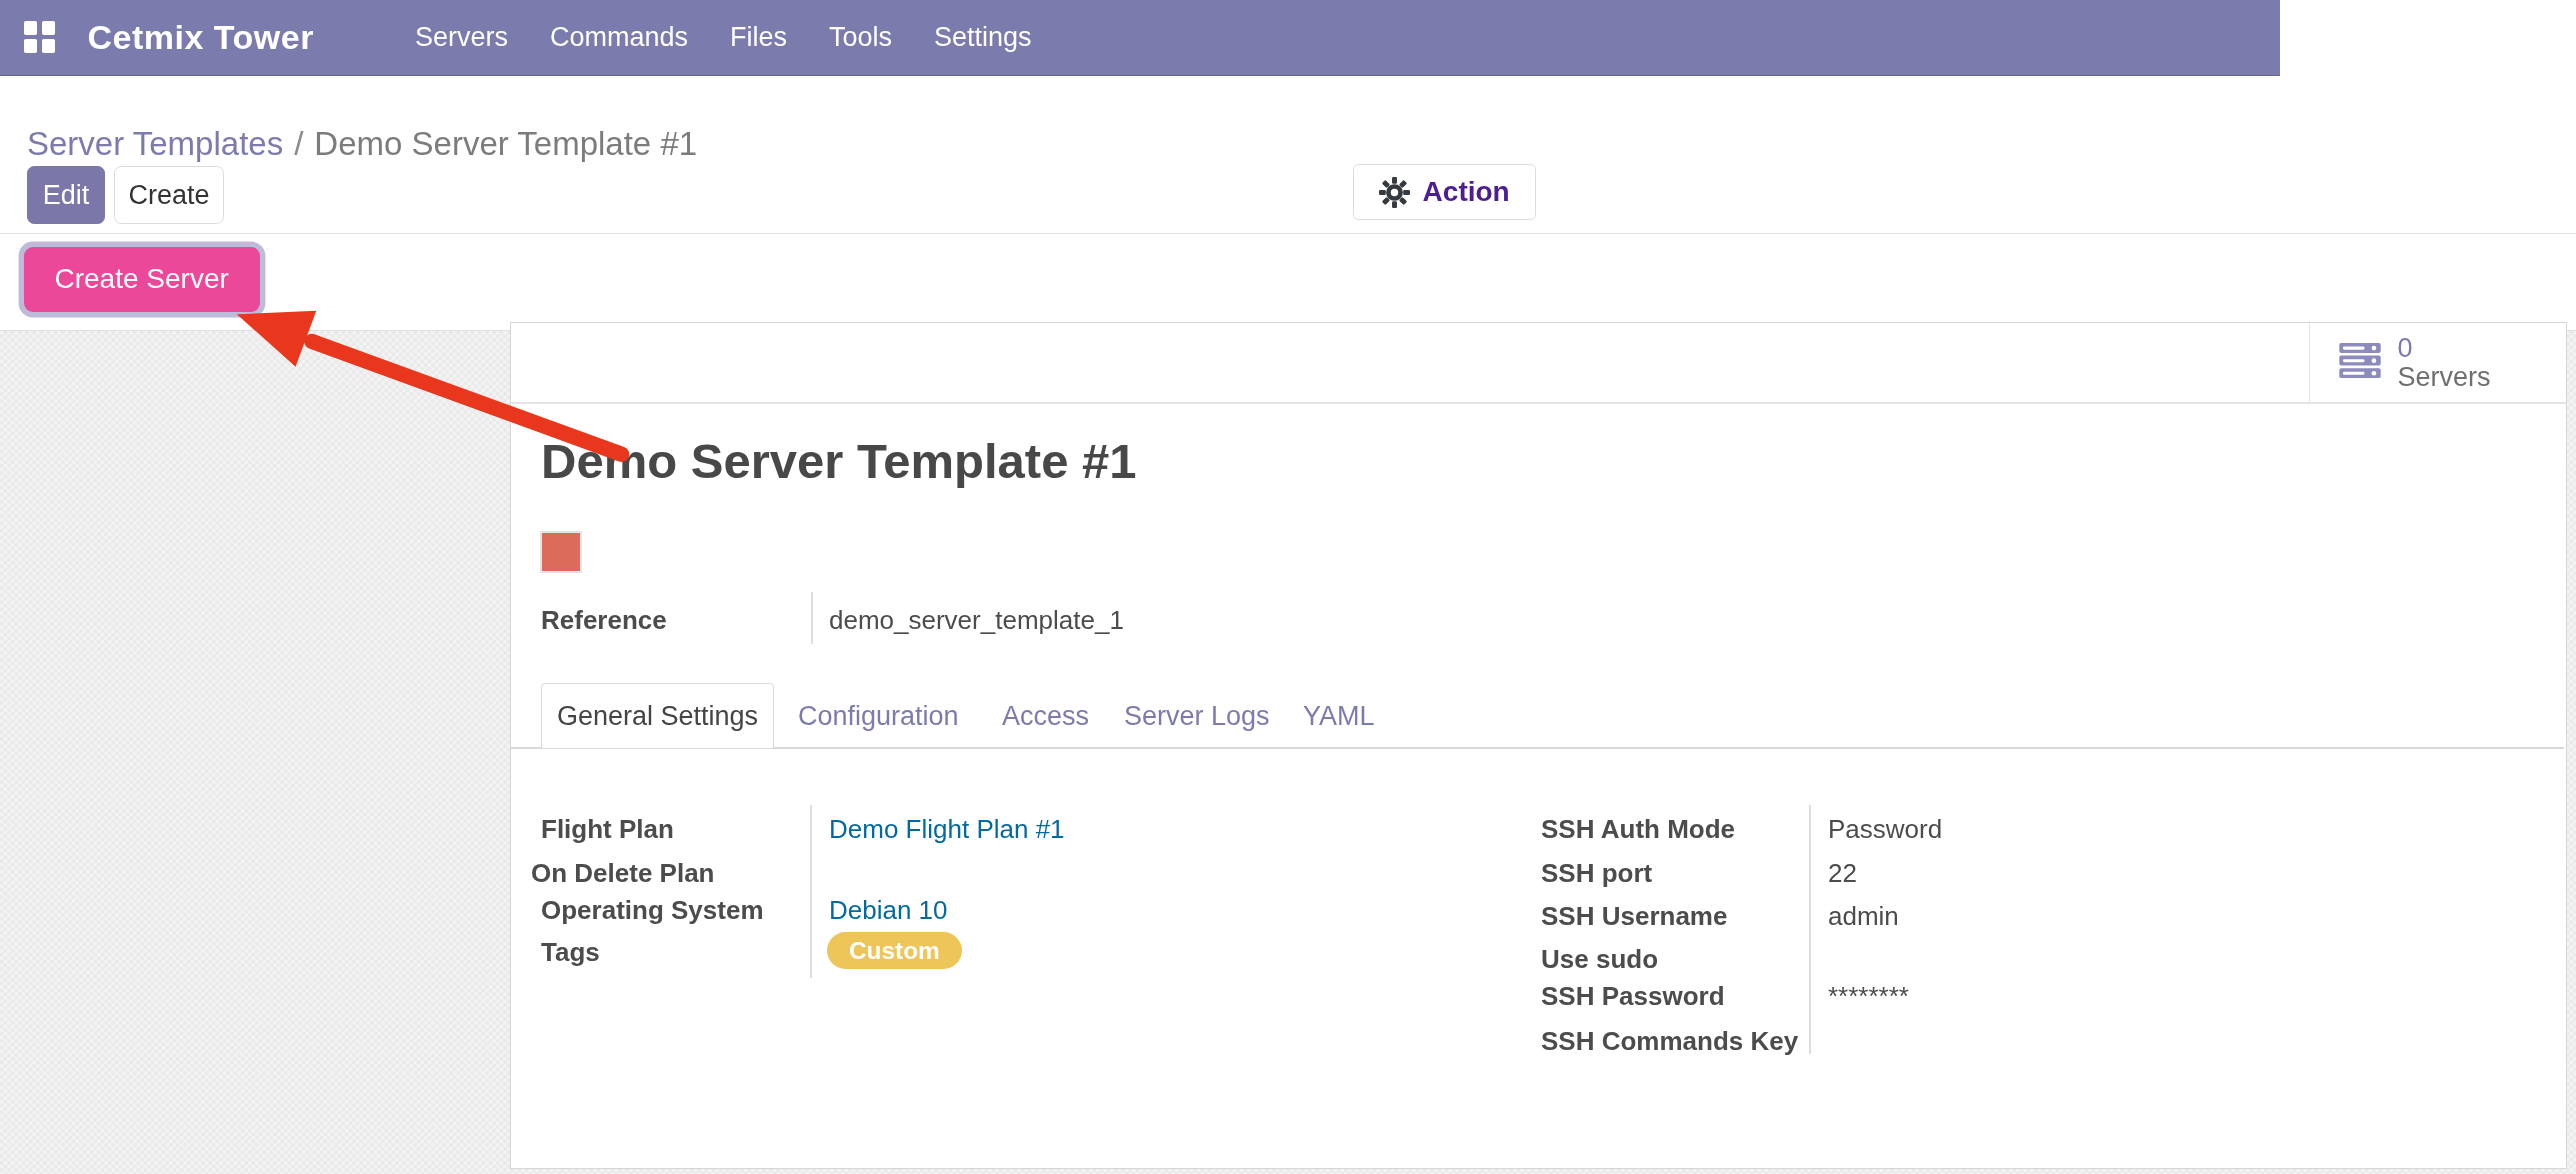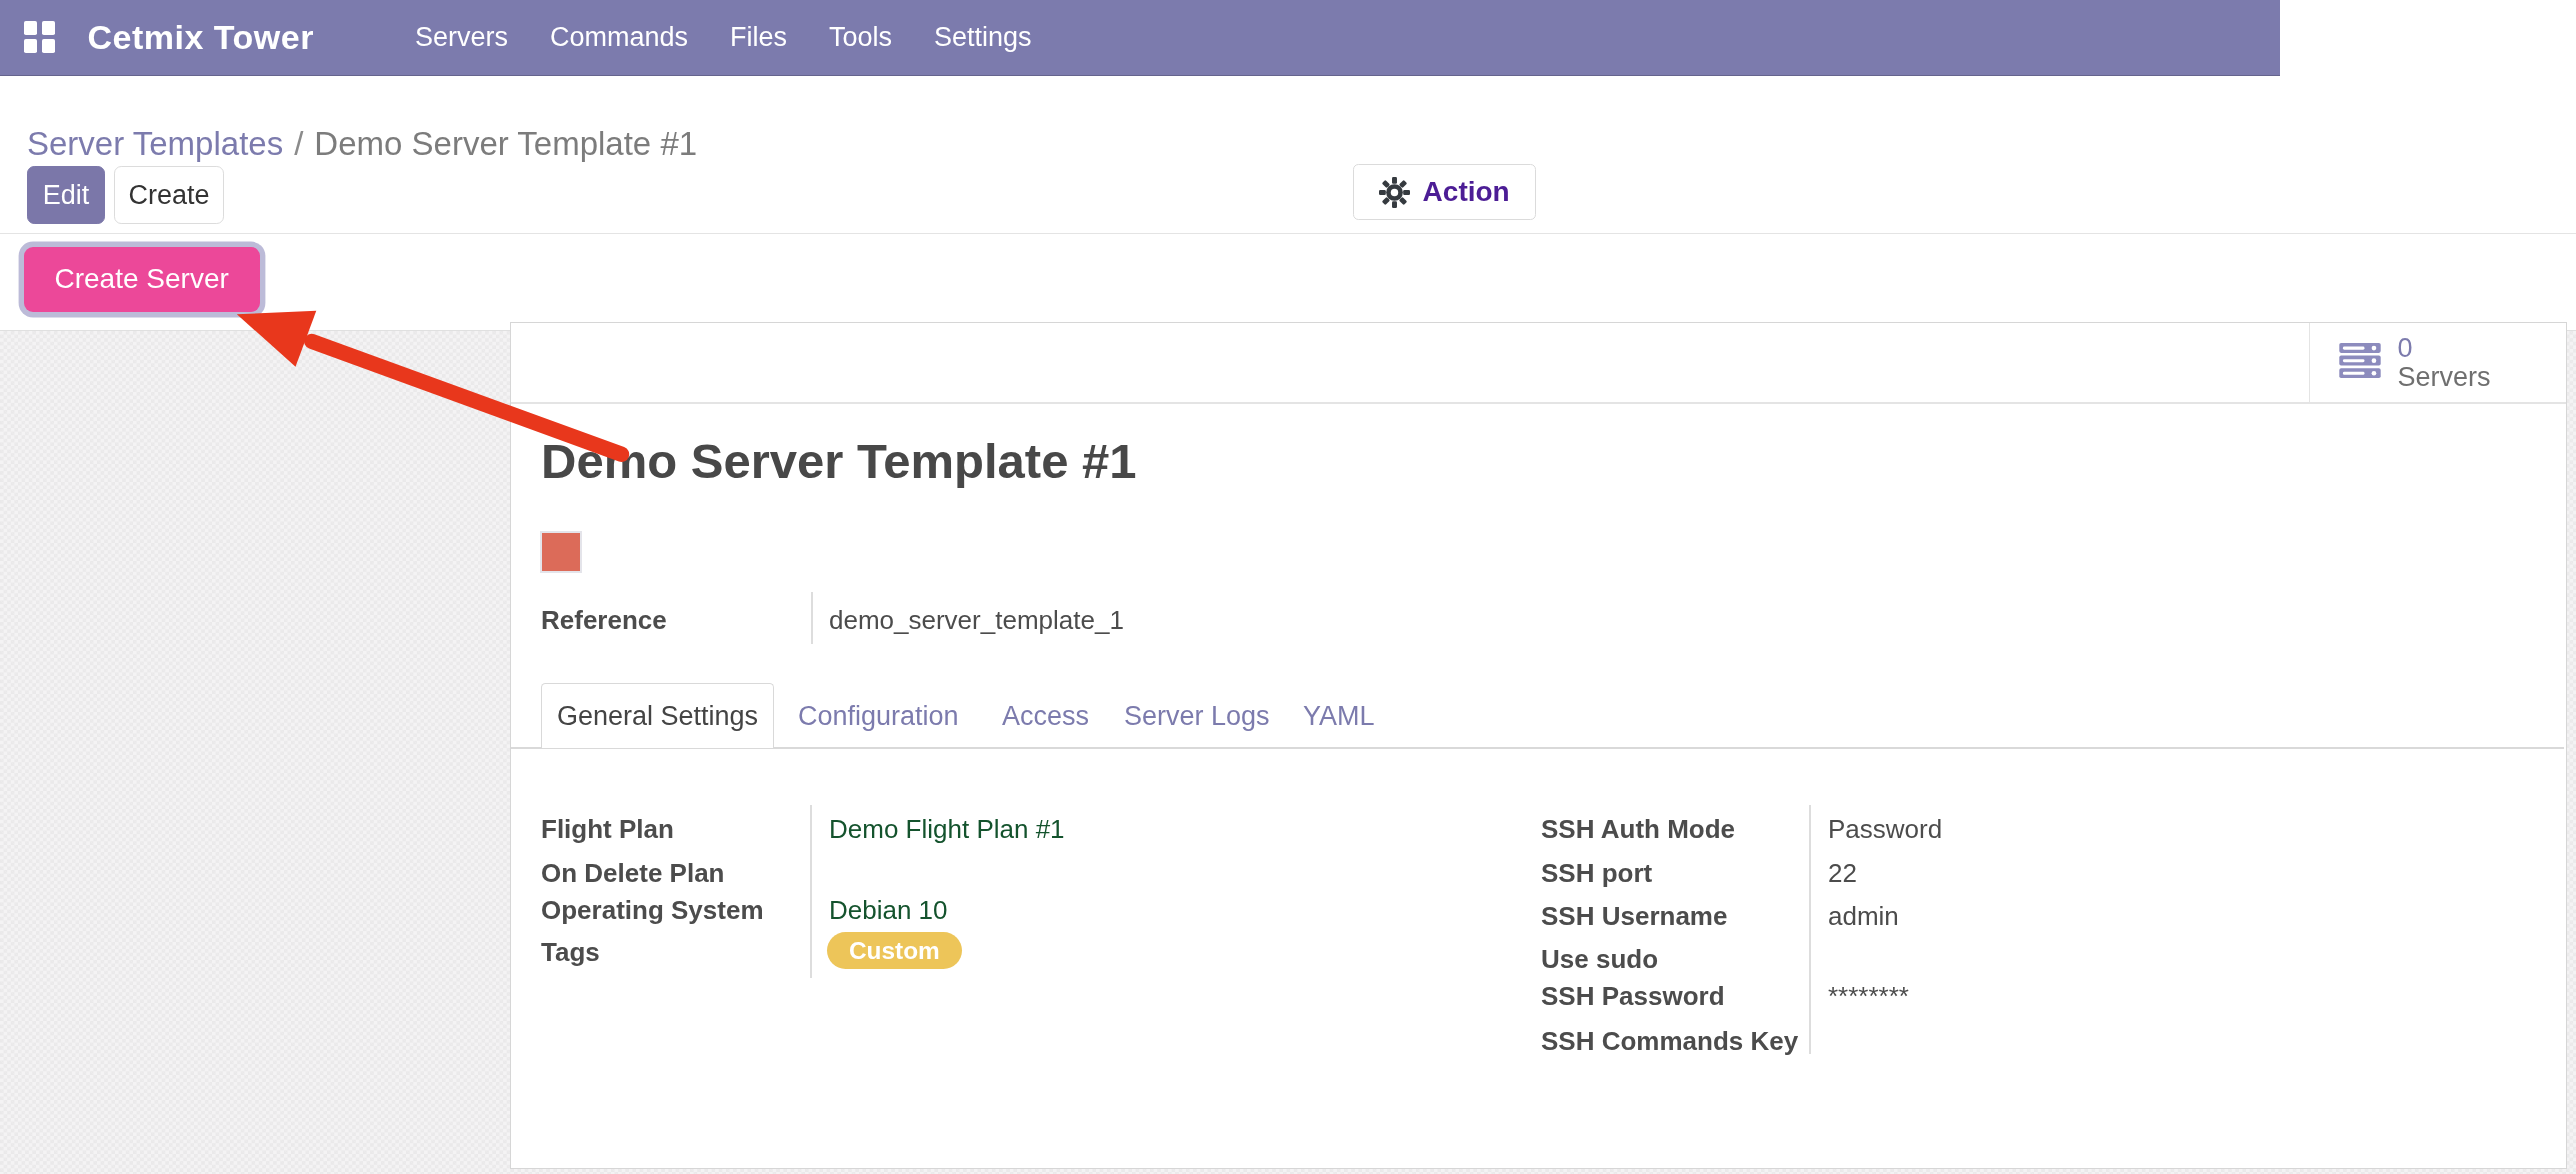--- a/index.html
+++ b/index.html
@@ -78,21 +78,21 @@
                 font-size:27px; color:#444444; cursor:pointer; z-index:2; }
   .tab { position:absolute; top:378px; font-size:27px; color:#7c7bad; cursor:pointer; }
   .tab-configuration { left:287px; }
   .tab-access { left:491px; }
   .tab-serverlogs { left:613px; }
   .tab-yaml { left:792px; }
 
   
   .flabel { position:absolute; font-size:26px; font-weight:bold; color:#4c4c4c; white-space:nowrap; }
   .fvalue { position:absolute; font-size:26px; color:#4c4c4c; white-space:nowrap; }
-  .fvalue.link { color:#14532d; cursor:pointer; }
+  .fvalue.link { color:#0369a1; cursor:pointer; }
   .vsep { position:absolute; width:1.8px; background:#dddddd; }
   .tag-badge { position:absolute; display:inline-block; padding:4.5px 22px; border-radius:20px;
                background:#edc559; color:#ffffff; font-size:24.4px; font-weight:bold; }
 
   
   .anno { position:absolute; left:0; top:0; width:2576px; height:1174px; pointer-events:none; z-index:9; }
 </style>
 </head>
 <body>
 
@@ -189,21 +189,21 @@
   </div>
 
   <div class="tabbar-line"></div>
   <div class="tab-active">General Settings</div>
   <div class="tab tab-configuration">Configuration</div>
   <div class="tab tab-access">Access</div>
   <div class="tab tab-serverlogs">Server Logs</div>
   <div class="tab tab-yaml">YAML</div>
 
   <div class="flabel" style="left:30px; top:491px;">Flight Plan</div>
-  <div class="flabel" style="left:30px; top:535px;">On Delete Plan</div>
+  <div class="flabel" style="left:20px; top:535px;">On Delete Plan</div>
   <div class="flabel" style="left:30px; top:572px;">Operating System</div>
   <div class="flabel" style="left:30px; top:614px;">Tags</div>
   <div class="vsep" style="left:299px; top:482px; height:173px;"></div>
   <div class="fvalue link" style="left:318px; top:491px;">Demo Flight Plan #1</div>
   <div class="fvalue link" style="left:318px; top:572px;">Debian 10</div>
   <div class="tag-badge" style="left:316px; top:609px;">Custom</div>
 
   <div class="flabel" style="left:1030px; top:491px;">SSH Auth Mode</div>
   <div class="flabel" style="left:1030px; top:535px;">SSH port</div>
   <div class="flabel" style="left:1030px; top:578px;">SSH Username</div>

